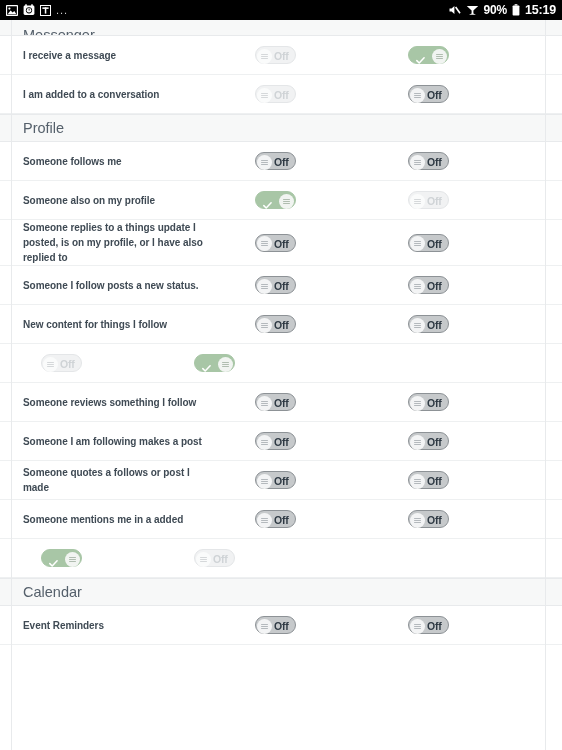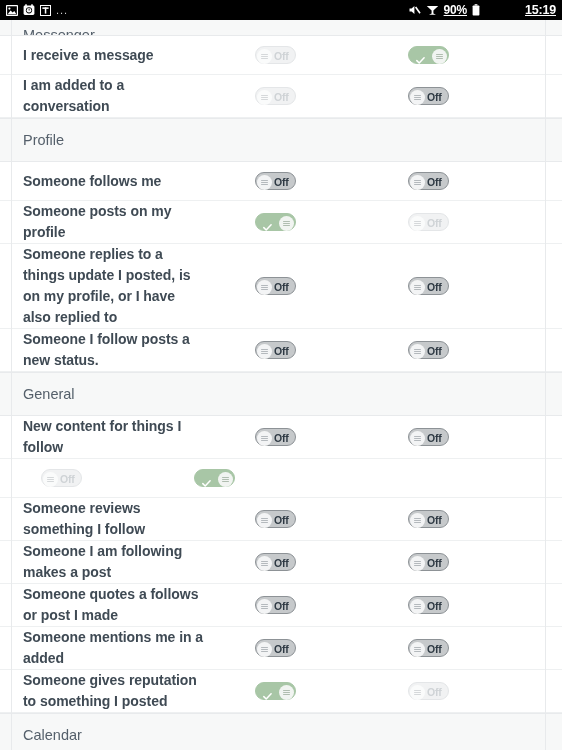--- a/index.html
+++ b/index.html
@@ -15,25 +15,25 @@
     position:relative;
     height:20px; width:562px;
     background:#000000;
     display:flex; align-items:center;
     padding:0 6px;
     color:#ffffff;
     font-size:11.5px;
     z-index:50;
   }
   .sb-left{ display:flex; align-items:center; gap:5px; }
-  .sb-right{ margin-left:auto; display:flex; align-items:center; gap:5px;text-decoration:underline; }
+  .sb-right{ margin-left:auto; display:flex; align-items:center; gap:5px; }
   .sb-ico{ display:inline-flex; align-items:center; justify-content:center; }
   .sb-dots{ font-size:11px; color:#cfcfcf; letter-spacing:1px; line-height:1; }
   .sb-pct{ font-size:12px; font-weight:bold; letter-spacing:-0.2px; }
-  .sb-time{ font-size:12.5px; font-weight:bold; letter-spacing:-0.2px;margin-left:40px; }
+  .sb-time{ font-size:12.5px; font-weight:bold; letter-spacing:-0.2px; }
 
   
   .page{
     position:absolute;
     top:20px; left:0;
     width:562px; height:730px;
     background:#ffffff;
     overflow:hidden;
   }
   
@@ -51,21 +51,21 @@
     width:562px; height:730px;
   }
 
   
   .section-head{
     background:#f7f8f8;
     border-top:1px solid #e8eaec;
     border-bottom:1px solid #e8eaec;
     padding:0 0 0 23px;
     display:flex; align-items:center;
-    height:44px;
+    height:28px;
     color:#55606b;
     font-size:14.5px;
     font-weight:400;
   }
   .section-head.clipped{
     height:16px;
     border-top:none;
     align-items:flex-end;
     overflow:hidden;
   }
@@ -80,21 +80,21 @@
     background:#ffffff;
     border-bottom:1px solid #eef0f1;
     min-height:39px;
     padding:0;
   }
   .row-label{
     width:214px;
     padding-left:23px;
     padding-right:10px;
     color:#3f4a54;
-    font-size:14px;
+    font-size:10px;
     font-weight:bold;
     line-height:1.50;
     letter-spacing:-0.05px;
   }
   .row-cell{
     width:124px;
     display:flex; align-items:flex-start;
     justify-content:flex-start;
   }
   .row-cell.c1{ padding-left:41px; }
@@ -302,21 +302,21 @@
                 <i></i>
                 <i></i>
                 <i></i>
               </span>
             </span>
             <span class="txt">Off</span>
           </div>
         </div>
       </div>
       <div class="row">
-        <div class="row-label">Someone posts on my profile</div>
+        <div class="row-label">Someone also on my profile</div>
         <div class="row-cell c1">
           <div class="tgl on">
             <span class="chk"><svg width="9" height="9" viewBox="0 0 9 9">
                 <path d="M0.8 4.6 L3.2 7.0 L8.1 1.7" fill="none" stroke="#ffffff" stroke-width="1.5" stroke-linecap="round" stroke-linejoin="round"></path>
               </svg></span>
             <span class="knob">
               <span class="bars">
                 <i></i>
                 <i></i>
                 <i></i>
@@ -384,23 +384,20 @@
               <span class="bars">
                 <i></i>
                 <i></i>
                 <i></i>
               </span>
             </span>
             <span class="txt">Off</span>
           </div>
         </div>
       </div>
-      <div class="section-head">
-        <span class="sh-label">General</span>
-      </div>
       <div class="row">
         <div class="row-label">New content for things I follow</div>
         <div class="row-cell c1">
           <div class="tgl off">
             <span class="knob">
               <span class="bars">
                 <i></i>
                 <i></i>
                 <i></i>
               </span>
@@ -551,21 +548,20 @@
                 <i></i>
                 <i></i>
                 <i></i>
               </span>
             </span>
             <span class="txt">Off</span>
           </div>
         </div>
       </div>
       <div class="row">
-        <div class="row-label">Someone gives reputation to something I posted</div>
         <div class="row-cell c1">
           <div class="tgl on">
             <span class="chk"><svg width="9" height="9" viewBox="0 0 9 9">
                 <path d="M0.8 4.6 L3.2 7.0 L8.1 1.7" fill="none" stroke="#ffffff" stroke-width="1.5" stroke-linecap="round" stroke-linejoin="round"></path>
               </svg></span>
             <span class="knob">
               <span class="bars">
                 <i></i>
                 <i></i>
                 <i></i>

